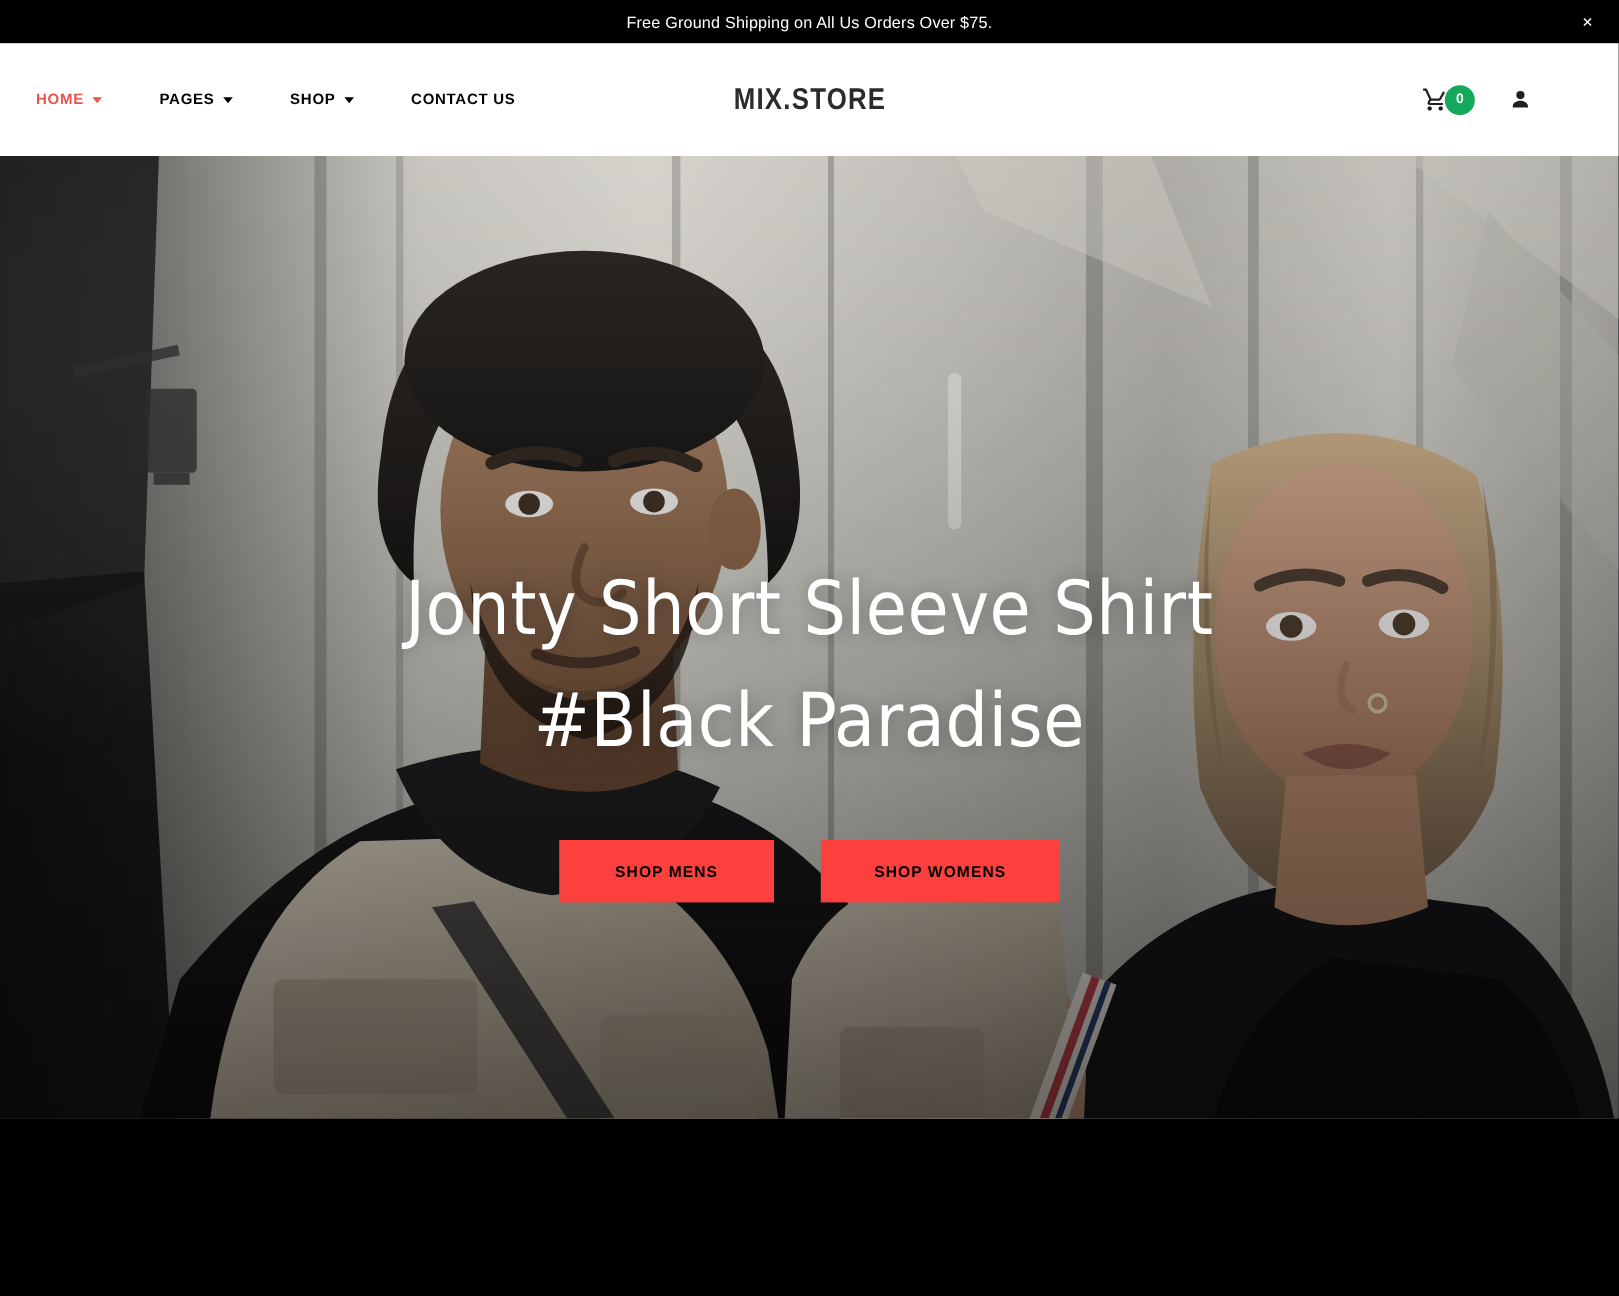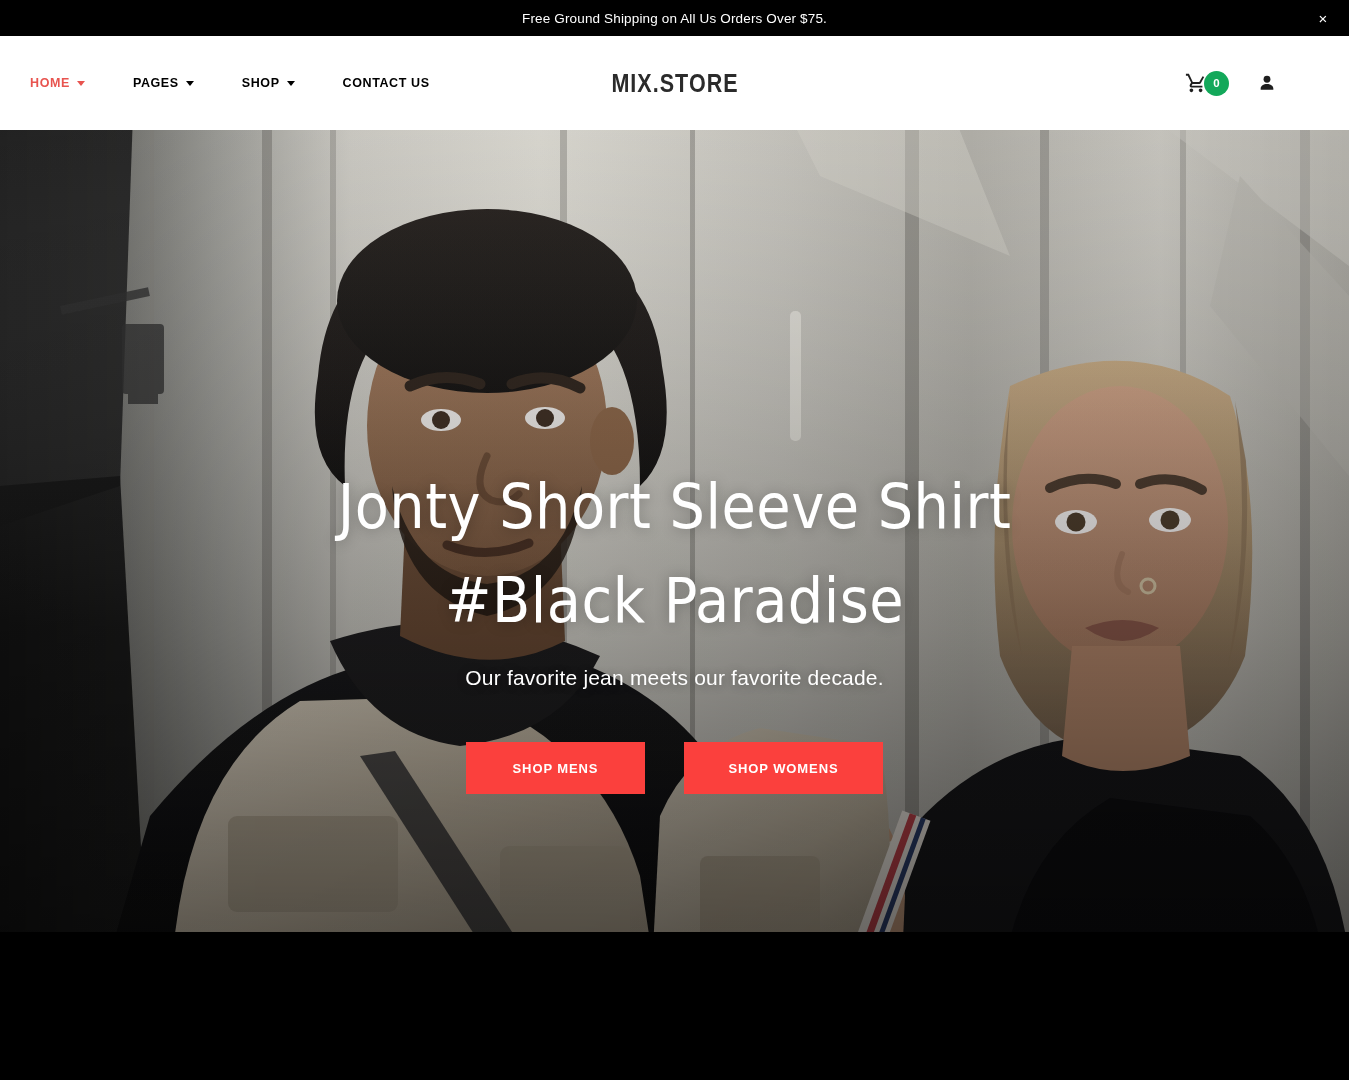--- a/index.html
+++ b/index.html
@@ -135,21 +135,21 @@
     letter-spacing:.2px;
     text-shadow:0 1px 10px rgba(0,0,0,.35);
     font-family:"Liberation Sans", sans-serif;
   }
   .hero-buttons {
     margin-top:52px;
     display:flex; gap:39px;
   }
   .btn {
     background:#fb403d;
-    color:#ffffff;
+    color:#000000;
     border:none;
     height:52px;
     padding:0 34px;
     font-size:13px;
     font-weight:bold;
     letter-spacing:.9px;
     cursor:pointer;
     font-family:"Liberation Sans", sans-serif;
     display:flex; align-items:center; justify-content:center;
     min-width:179px;
@@ -390,21 +390,20 @@
       </svg>
     </div>
 
     <div class="hero-overlay"></div>
 
     <div class="hero-content">
       <div class="hero-title">
         <span>Jonty Short Sleeve Shirt</span>
         <span class="line2">#Black Paradise</span>
       </div>
-      <div class="hero-sub">Our favorite jean meets our favorite decade.</div>
       <div class="hero-buttons">
         <button class="btn">SHOP MENS</button>
         <button class="btn womens">SHOP WOMENS</button>
       </div>
     </div>
   </div>
 
 </div>
 
 </body></html>

